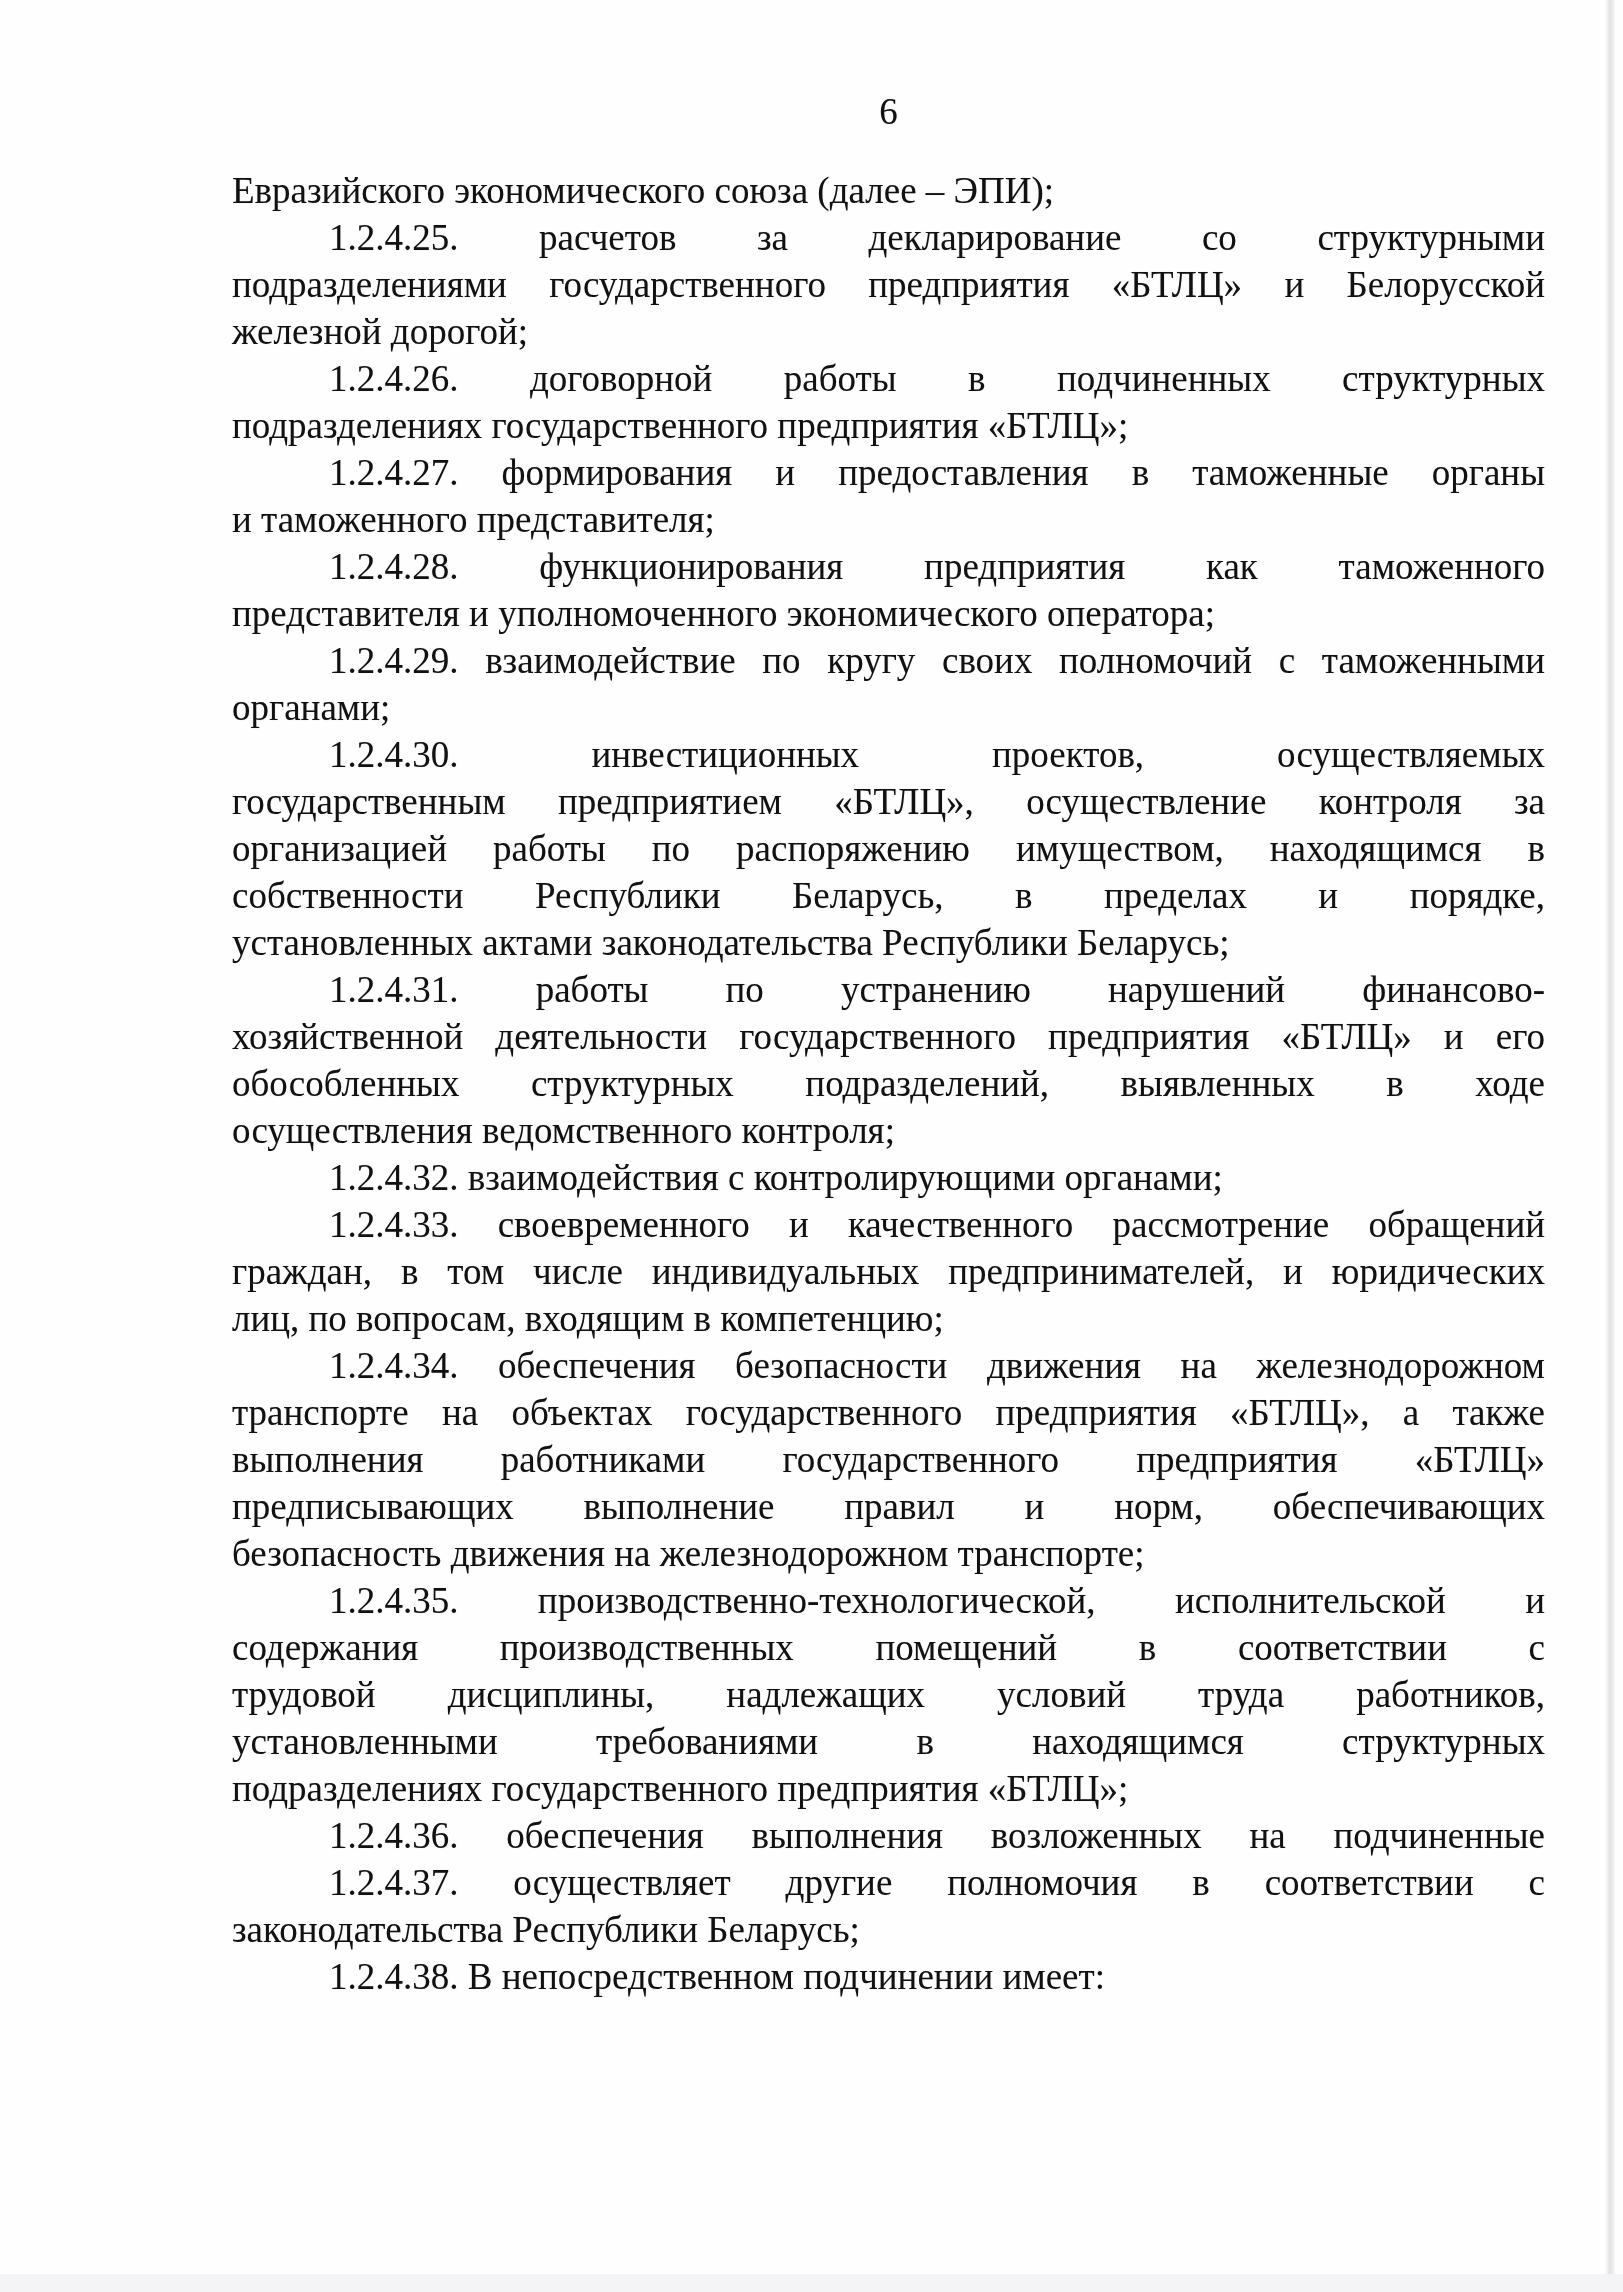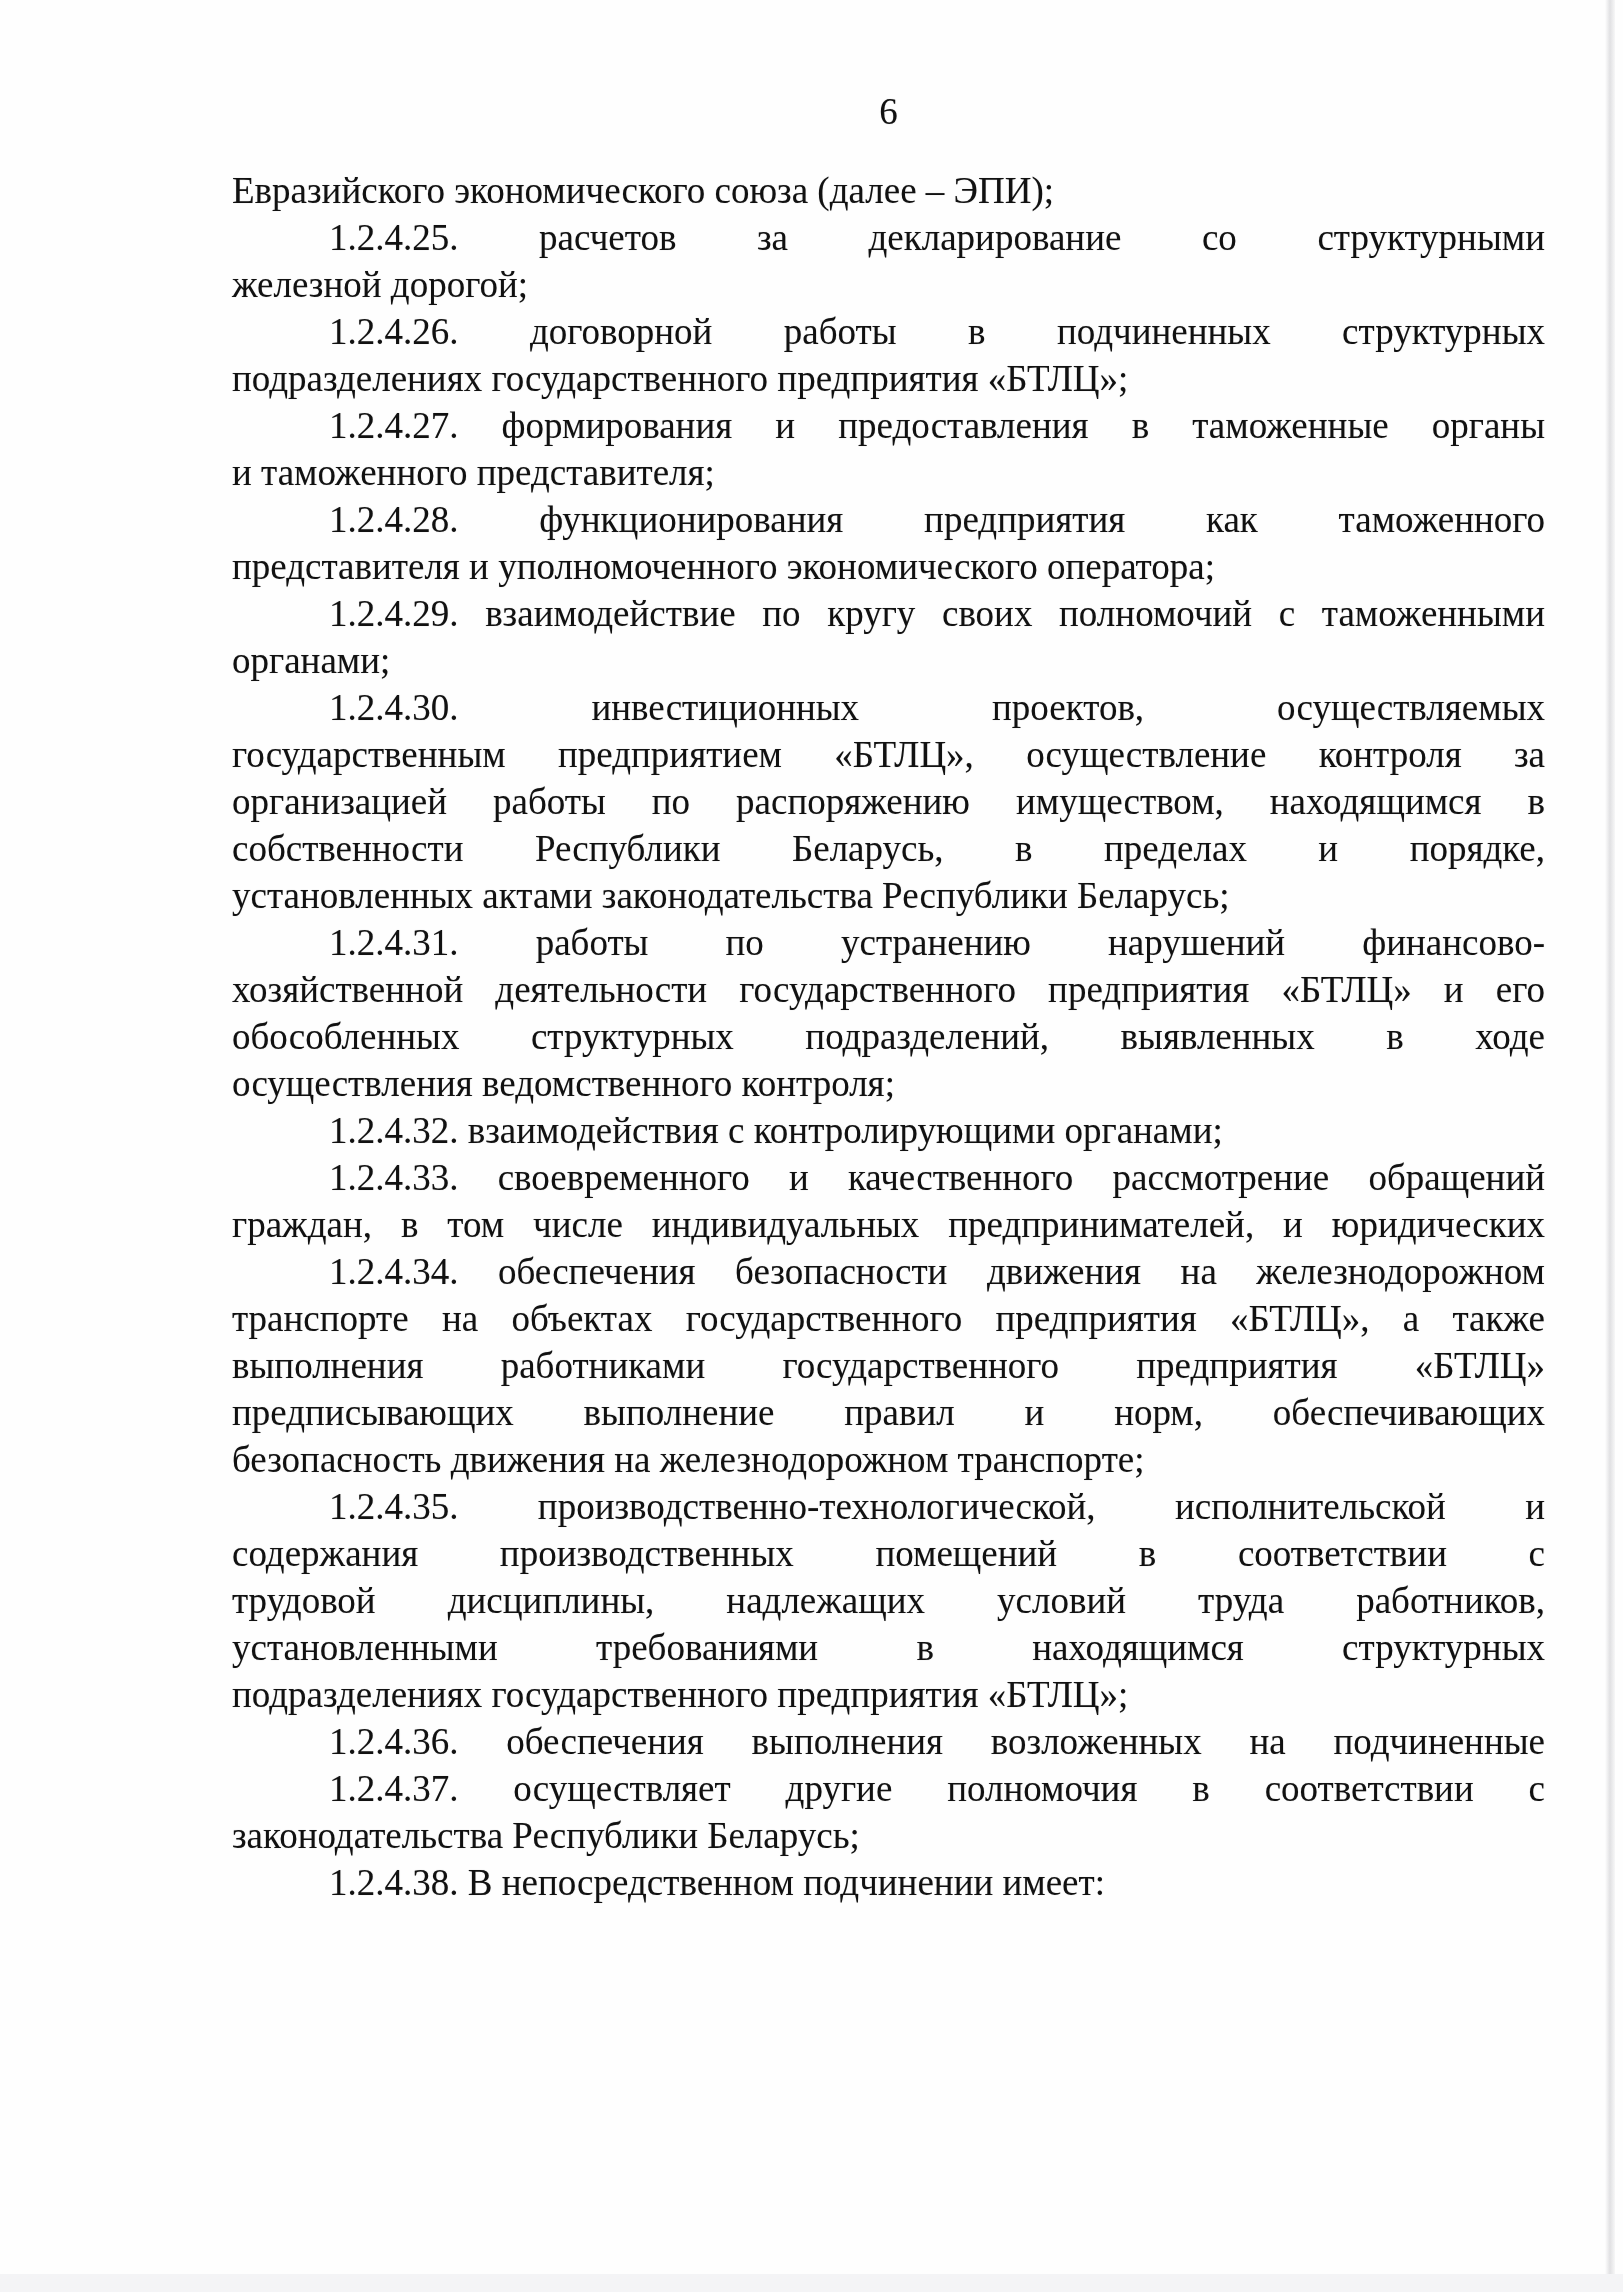--- a/index.html
+++ b/index.html
@@ -62,20 +62,21 @@
 </head>
 <body>
 
 <div class="page">
 
   <div class="page-number">6</div>
 
   <div class="body-text">
     <div class="line endp">Евразийского экономического союза (далее – ЭПИ);</div>
     <div class="line ind">1.2.4.25. расчетов за декларирование со структурными</div>
+    <div class="line">подразделениями государственного предприятия «БТЛЦ» и Белорусской</div>
     <div class="line endp">железной дорогой;</div>
     <div class="line ind">1.2.4.26. договорной работы в подчиненных структурных</div>
     <div class="line endp">подразделениях государственного предприятия «БТЛЦ»;</div>
     <div class="line ind">1.2.4.27. формирования и предоставления в таможенные органы</div>
     <div class="line endp">и таможенного представителя;</div>
     <div class="line ind">1.2.4.28. функционирования предприятия как таможенного</div>
     <div class="line endp">представителя и уполномоченного экономического оператора;</div>
     <div class="line ind">1.2.4.29. взаимодействие по кругу своих полномочий с таможенными</div>
     <div class="line endp">органами;</div>
     <div class="line ind">1.2.4.30. инвестиционных проектов, осуществляемых</div>
@@ -83,20 +84,21 @@
     <div class="line">организацией работы по распоряжению имуществом, находящимся в</div>
     <div class="line">собственности Республики Беларусь, в пределах и порядке,</div>
     <div class="line endp">установленных актами законодательства Республики Беларусь;</div>
     <div class="line ind">1.2.4.31. работы по устранению нарушений финансово-</div>
     <div class="line">хозяйственной деятельности государственного предприятия «БТЛЦ» и его</div>
     <div class="line">обособленных структурных подразделений, выявленных в ходе</div>
     <div class="line endp">осуществления ведомственного контроля;</div>
     <div class="line ind endp">1.2.4.32. взаимодействия с контролирующими органами;</div>
     <div class="line ind">1.2.4.33. своевременного и качественного рассмотрение обращений</div>
     <div class="line">граждан, в том числе индивидуальных предпринимателей, и юридических</div>
+    <div class="line endp">лиц, по вопросам, входящим в компетенцию;</div>
     <div class="line ind">1.2.4.34. обеспечения безопасности движения на железнодорожном</div>
     <div class="line">транспорте на объектах государственного предприятия «БТЛЦ», а также</div>
     <div class="line">выполнения работниками государственного предприятия «БТЛЦ»</div>
     <div class="line">предписывающих выполнение правил и норм, обеспечивающих</div>
     <div class="line endp">безопасность движения на железнодорожном транспорте;</div>
     <div class="line ind">1.2.4.35. производственно-технологической, исполнительской и</div>
     <div class="line">содержания производственных помещений в соответствии с</div>
     <div class="line">трудовой дисциплины, надлежащих условий труда работников,</div>
     <div class="line">установленными требованиями в находящимся структурных</div>
     <div class="line endp">подразделениях государственного предприятия «БТЛЦ»;</div>

